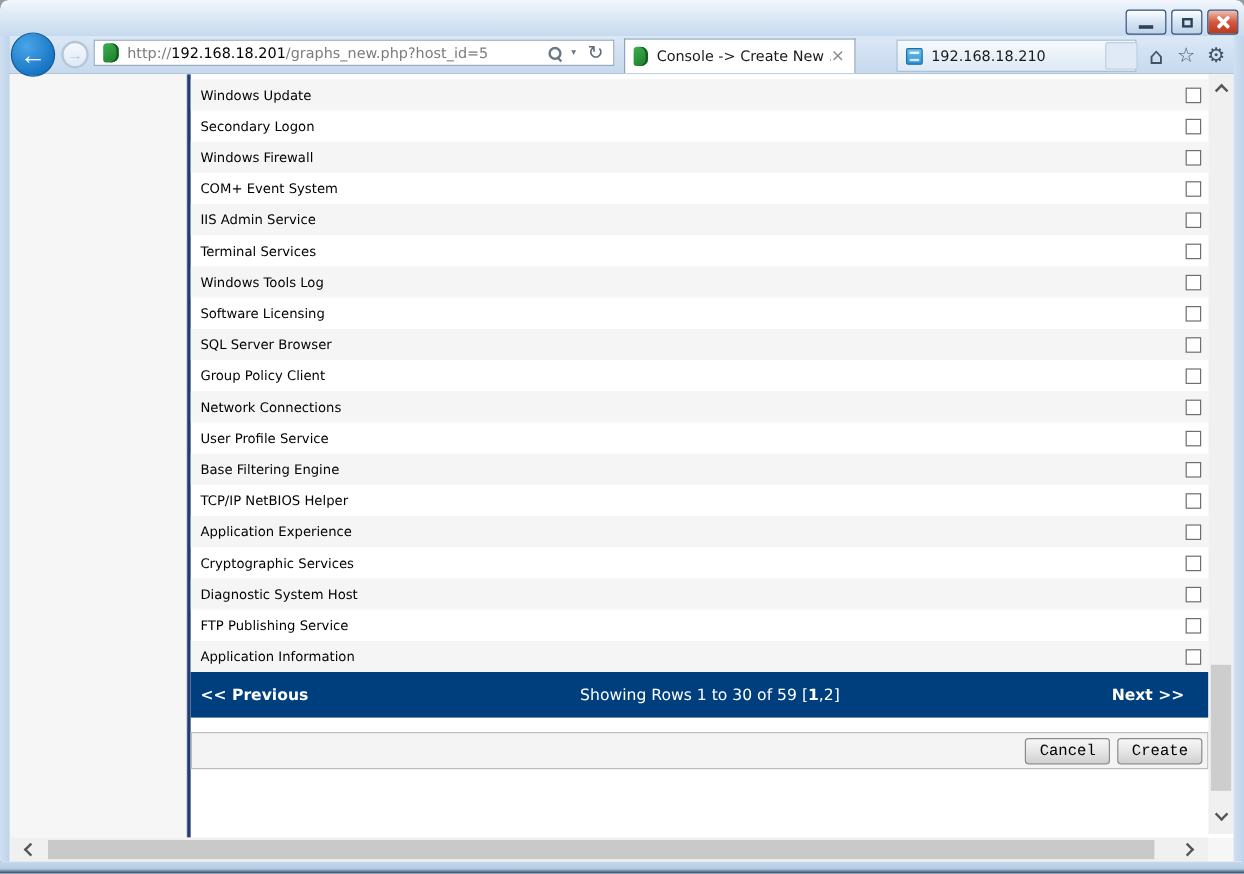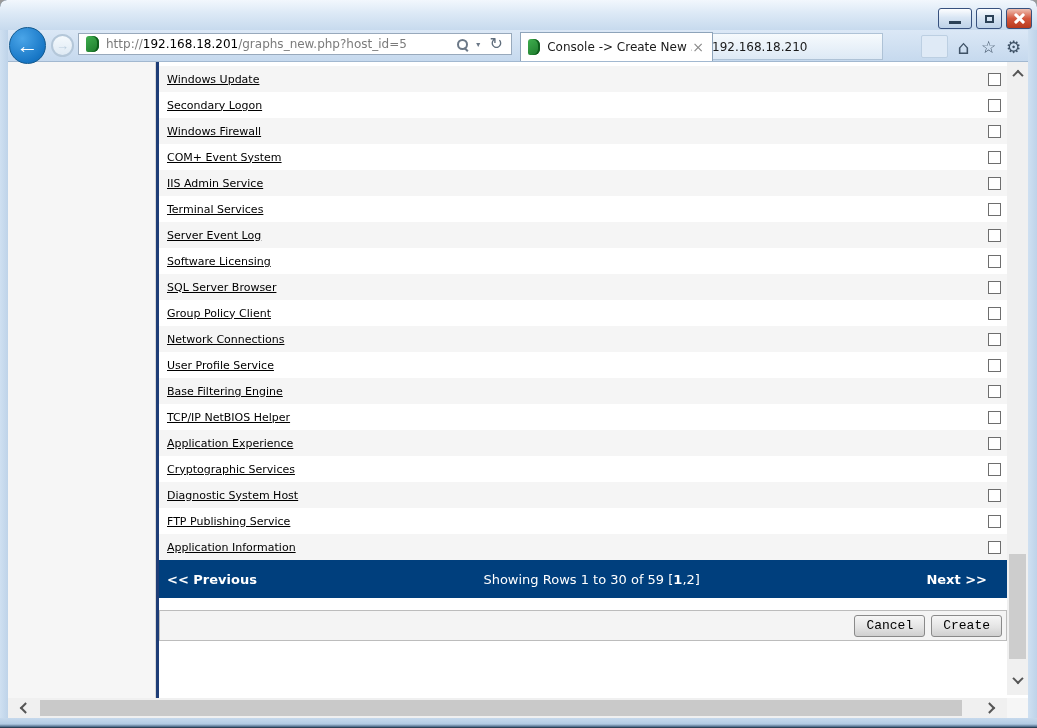--- a/index.html
+++ b/index.html
@@ -41,39 +41,39 @@
   .url{font-family:"DejaVu Sans",sans-serif;font-size:12px;color:#7b7b7b;white-space:nowrap;}
   .url .host{color:#000;}
   .addr-icons{margin-left:auto;display:flex;align-items:center;height:100%;}
   .icon-search{position:relative;width:10px;height:10px;margin-right:6px;}
   .icon-search::before{content:"";position:absolute;left:0;top:0;width:7px;height:7px;border:2px solid #6b7887;border-radius:50%;}
   .icon-search::after{content:"";position:absolute;left:8px;top:8px;width:5px;height:2px;background:#6b7887;transform:rotate(45deg);transform-origin:0 0;}
   .icon-caret{font-size:7px;color:#6b7887;margin:0 8px 0 2px;}
   .icon-refresh{font-family:"DejaVu Sans",sans-serif;font-size:16px;color:#5f6d7c;margin-right:8px;line-height:1;}
   .tab{position:absolute;top:32px;height:29px;display:flex;align-items:center;font-family:"DejaVu Sans",sans-serif;font-size:12px;color:#1a1a1a;}
   .tab.active{left:520px;width:193px;background:#fff;border:1px solid #8ea4ba;border-bottom:none;z-index:3;}
-  .tab.inactive{left:683px;width:200px;top:33px;height:27px;background:linear-gradient(#f6fafd,#dde9f5);border:1px solid #aec2d6;}
+  .tab.inactive{left:747px;width:200px;top:33px;height:27px;background:linear-gradient(#f6fafd,#dde9f5);border:1px solid #aec2d6;}
   .tab .tab-label{white-space:nowrap;overflow:hidden;}
   .tab-close{margin-left:auto;margin-right:8px;color:#8a8a8a;font-size:14px;line-height:1;}
   .favicon-wei{width:14px;height:14px;margin:0 7px;border-radius:2px;
     background:linear-gradient(#6fc4ef,#2b8fd0);box-shadow:0 0 0 1px #1d6ea6 inset;position:relative;}
   .favicon-wei::before{content:"";position:absolute;left:3px;top:3px;right:3px;height:2px;background:#eaf6ff;}
   .favicon-wei::after{content:"";position:absolute;left:3px;bottom:3px;right:3px;height:2px;background:#cfe9fa;}
   .newtab-btn{position:absolute;left:921px;top:35px;width:27px;height:23px;background:#dfeaf6;
     border:1px solid #bccfe2;border-radius:2px;z-index:2;}
   .cmd-icons{position:absolute;left:951px;top:33px;height:27px;display:flex;align-items:center;z-index:2;}
   .cmd-btn{width:25px;height:25px;display:flex;align-items:center;justify-content:center;
     font-family:"DejaVu Sans",sans-serif;color:#3f5266;}
   .icon-home{font-size:19px;} .icon-star{font-size:17px;} .icon-gear{font-size:17px;}
   
   .content{position:absolute;left:8px;top:62px;width:1020px;height:636px;background:#fff;}
   .sidebar{position:absolute;left:0;top:0;width:148px;height:636px;background:#f6f6f6;border-right:1px solid #d8d8d8;}
   .divider{position:absolute;left:148px;top:0;width:3px;height:636px;background:var(--divider-blue);}
   .main{position:absolute;left:151px;top:0;width:848px;height:636px;background:#fff;}
-  .rows{padding-top:4px;text-decoration:underline;}
+  .rows{padding-top:4px;}
   .svc-row{height:26px;display:flex;align-items:center;}
   .rows > div.svc-row:nth-of-type(odd){background:var(--row-alt);}
   .svc-label{padding-left:8px;font-family:"DejaVu Sans",sans-serif;font-size:11px;color:#000;}
   .cb{margin-left:auto;margin-right:6px;width:13px;height:13px;background:#fff;border:1px solid #6e6e6e;}
   .pagebar{height:38px;background:var(--navbar-bg);color:#fff;display:flex;align-items:center;
     font-family:"DejaVu Sans",sans-serif;font-size:13px;}
   .pg-prev{font-weight:bold;padding-left:8px;white-space:nowrap;}
   .pg-center{flex:1;text-align:center;white-space:nowrap;}
   .pg-center b{font-weight:bold;}
   .pg-center a{color:#fff;text-decoration:none;}
@@ -191,21 +191,21 @@
             <span class="svc-label">IIS Admin Service</span>
             <span class="cb"></span>
           </div>
 
           <div class="svc-row">
             <span class="svc-label">Terminal Services</span>
             <span class="cb"></span>
           </div>
 
           <div class="svc-row">
-            <span class="svc-label">Server Event Log</span>
+            <span class="svc-label">Windows Tools Log</span>
             <span class="cb"></span>
           </div>
 
           <div class="svc-row">
             <span class="svc-label">Software Licensing</span>
             <span class="cb"></span>
           </div>
 
           <div class="svc-row">
             <span class="svc-label">SQL Server Browser</span>

